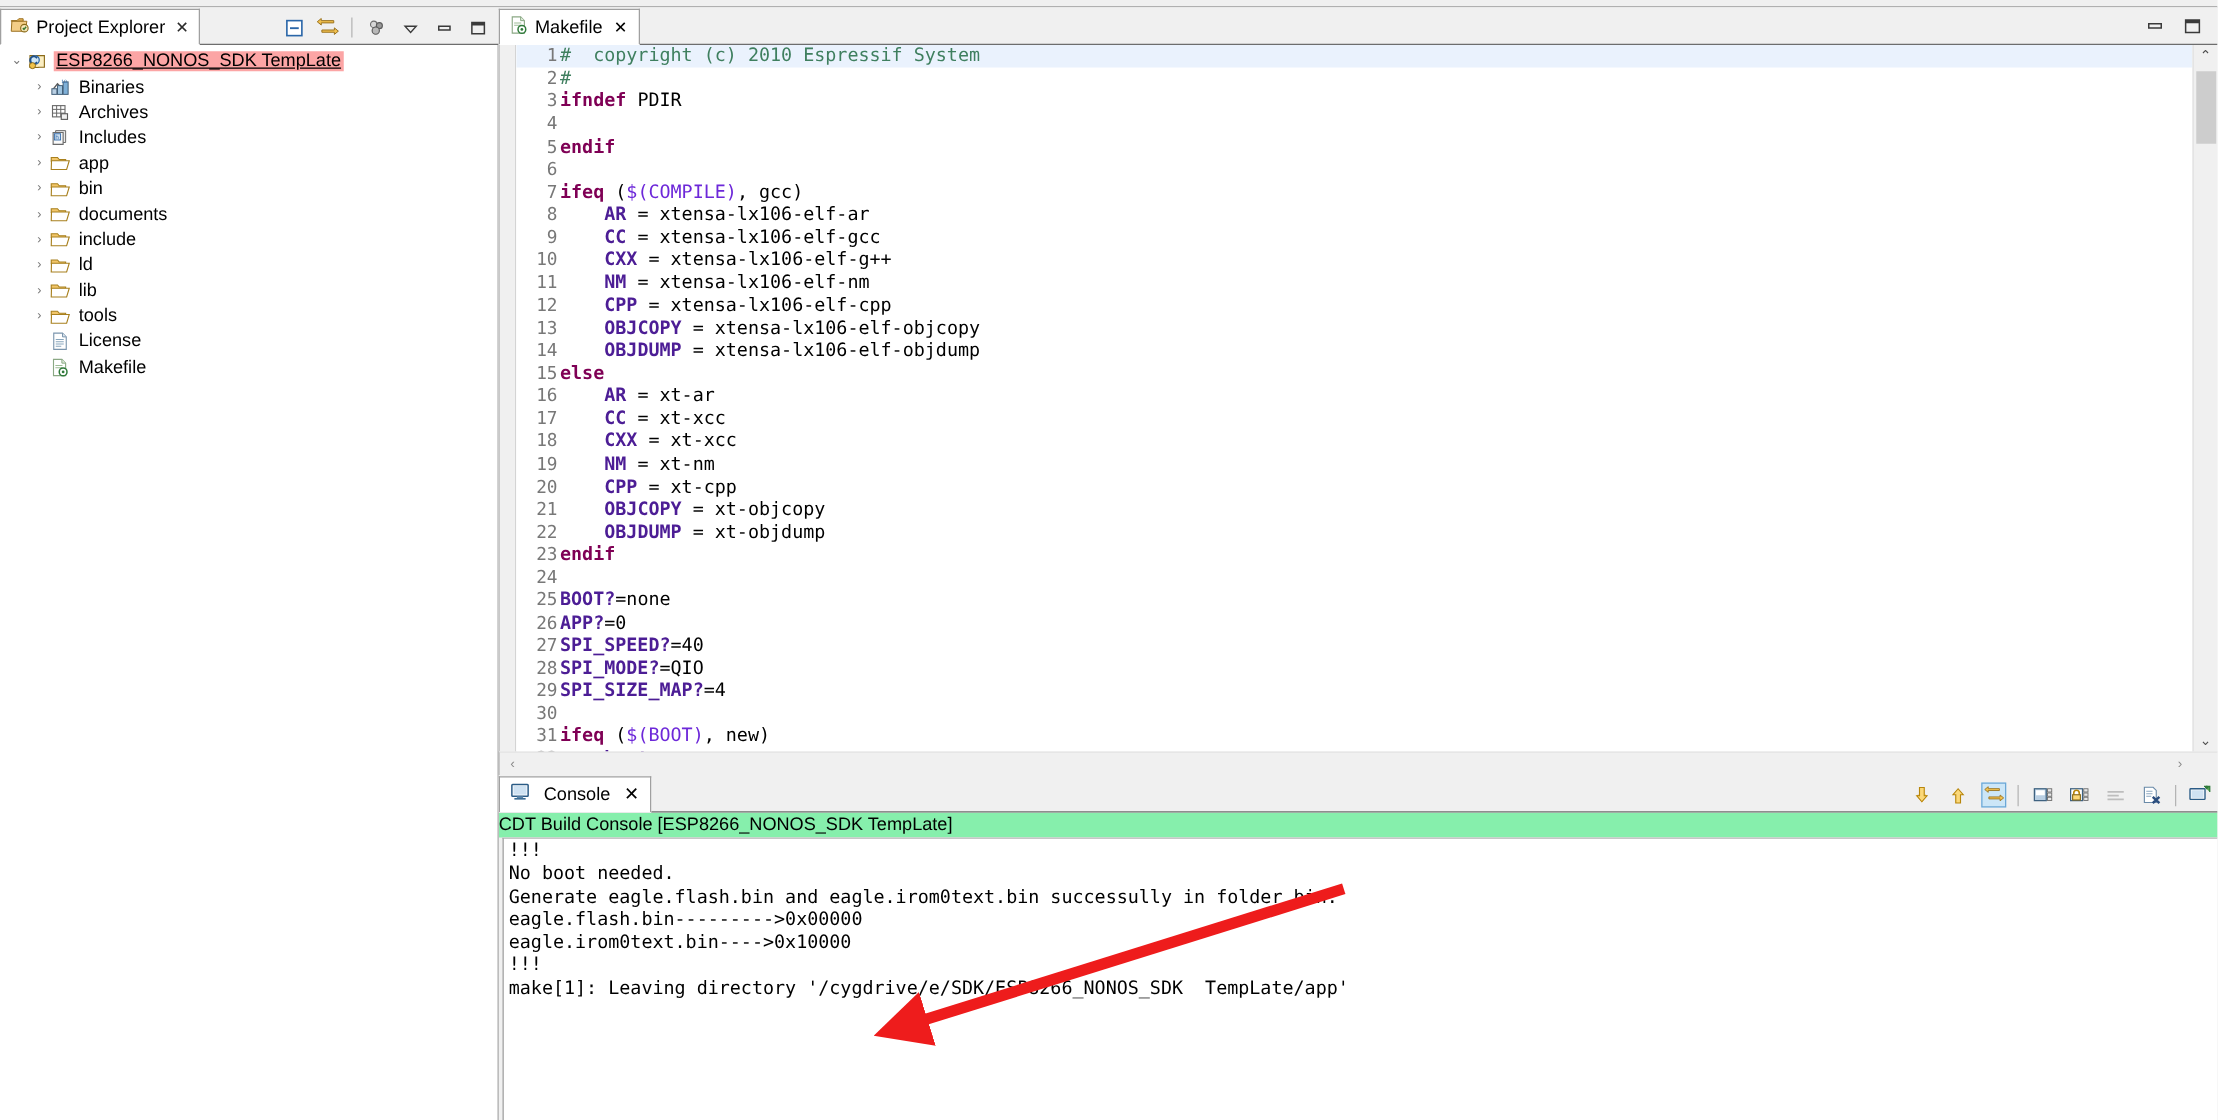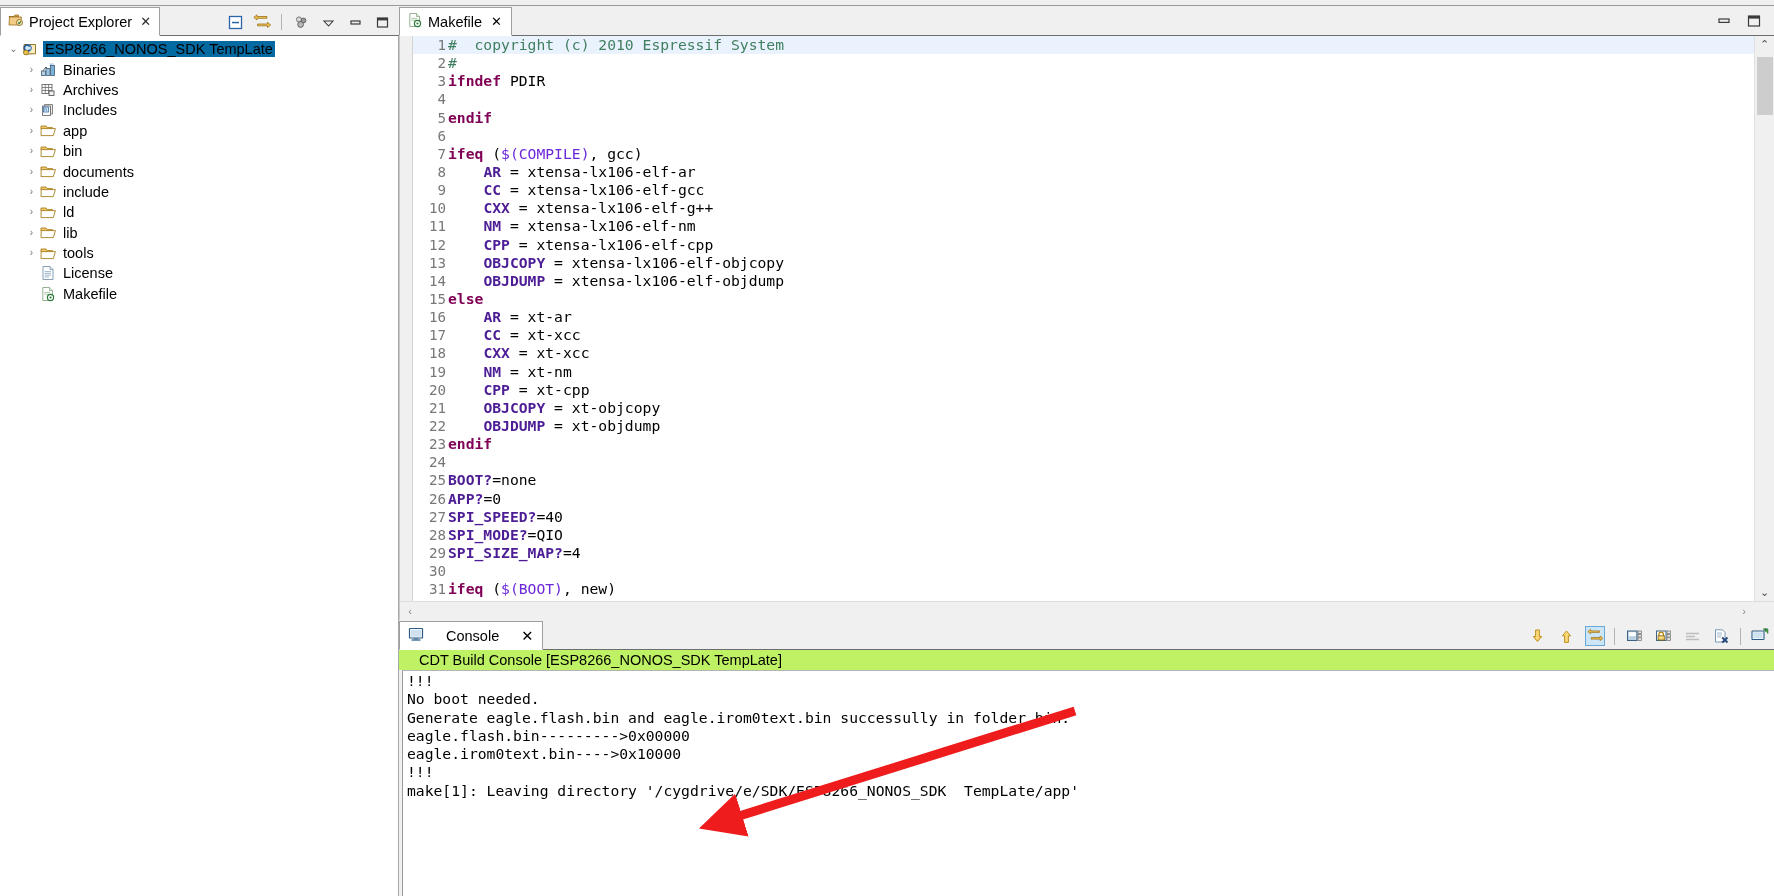--- a/index.html
+++ b/index.html
@@ -135,21 +135,22 @@
     font-size: 10px;
     line-height: 1;
   }
   .tree-row .t-icon {
     width: 18px; flex: 0 0 18px;
     display: flex; align-items: center; justify-content: center;
     margin-right: 4px;
   }
   .tree-row .t-label { padding: 0 2px; }
   .tree-row.selected .t-label {
-    background: #0369a1;
+    background: #fca5a5;
+    text-decoration: underline;
   }
 
   .indent-1 { padding-left: 6px; }
   .indent-2 { padding-left: 24px; }
 
   
   .right-pane {
     flex: 1 1 auto;
     display: flex;
     flex-direction: column;
@@ -302,21 +303,21 @@
     display: flex; align-items: stretch;
     background: #f0f0f0;
     position: relative;
   }
   .console-tabbar::after {
     content: "";
     position: absolute; left: 0; right: 0; bottom: 0;
     height: 1px; background: #6d6d6d;
   }
   .console-tab {
-    display: flex; align-items: center; gap: 22px;
+    display: flex; align-items: center; gap: 11px;
     padding: 0 9px 0 8px;
     background: #ffffff;
     border-top: 1px solid #a0a0a0;
     border-left: 1px solid #a0a0a0;
     border-right: 1px solid #a0a0a0;
     border-bottom: 1px solid #ffffff;
     margin-top: 1px;
     position: relative; z-index: 2;
     font-size: 14.5px;
     white-space: nowrap;
@@ -332,22 +333,22 @@
   }
   .ct-btn.active {
     background: #cce6f7;
     border: 1px solid #6ba7d6;
   }
   .ct-sep { width: 1px; height: 17px; background: #b4b4b4; }
 
   .console-title {
     height: 20px; flex: 0 0 20px;
     font-size: 14.5px;
-    padding-left: 20px;
-    background: #bef264;
+    padding-left: 0;
+    background: #86efac;
     color: #000;
     line-height: 20px;
     white-space: nowrap;
   }
 
   .console-body {
     flex: 1 1 auto;
     background: #ffffff;
     border-left: 1px solid #9a9a9a;
     border-top: 1px solid #b4b4b4;

